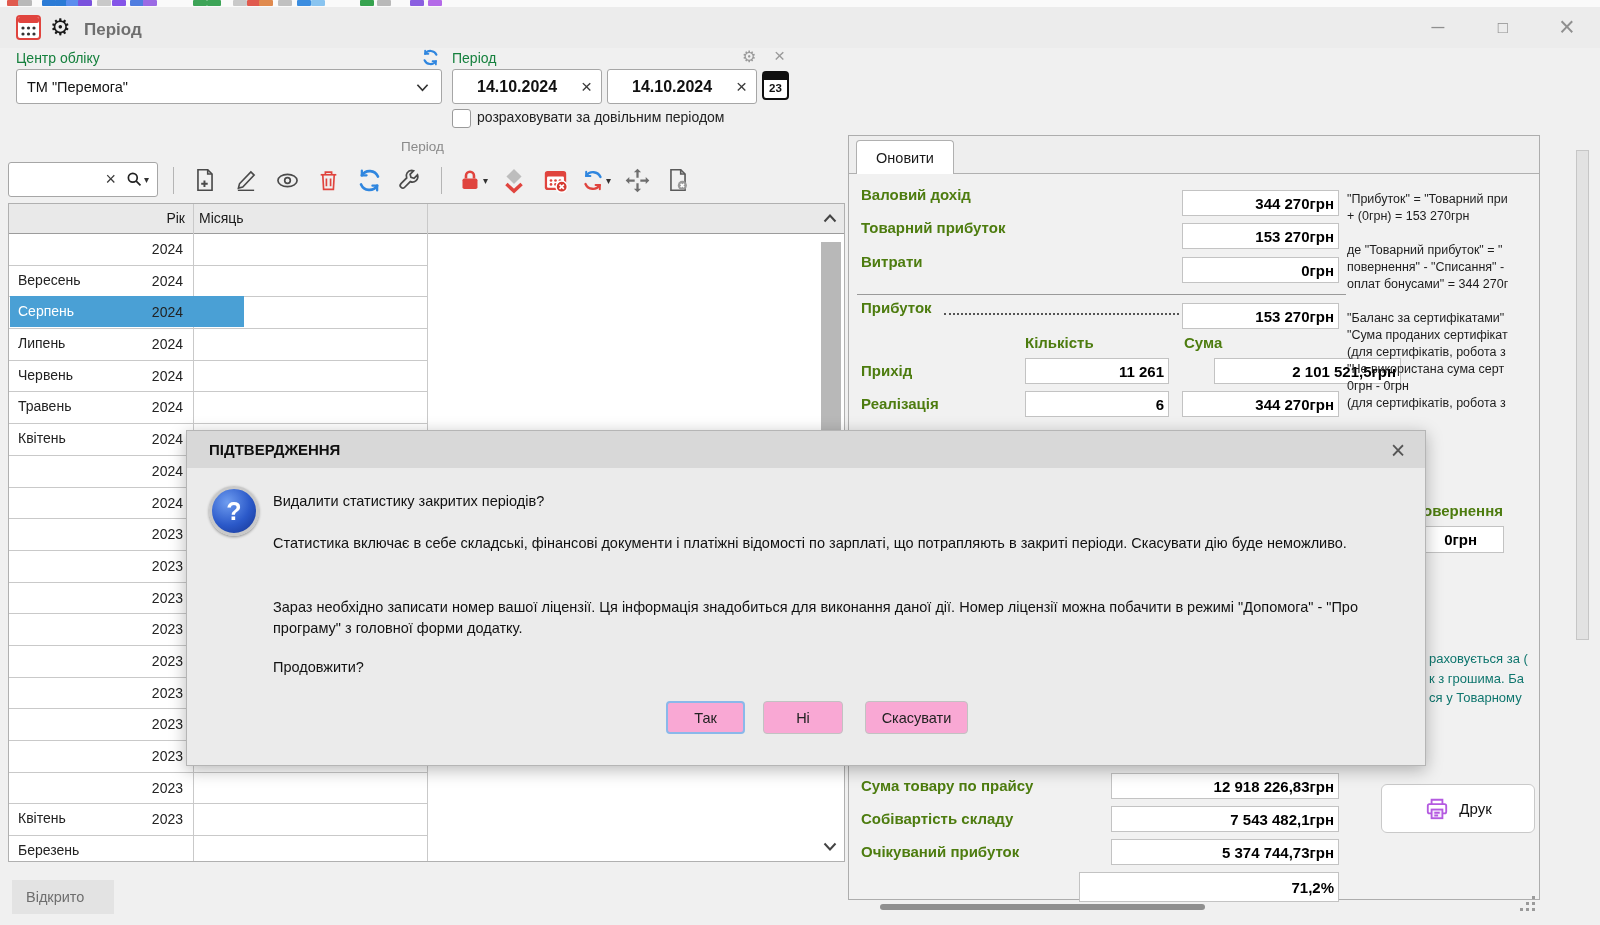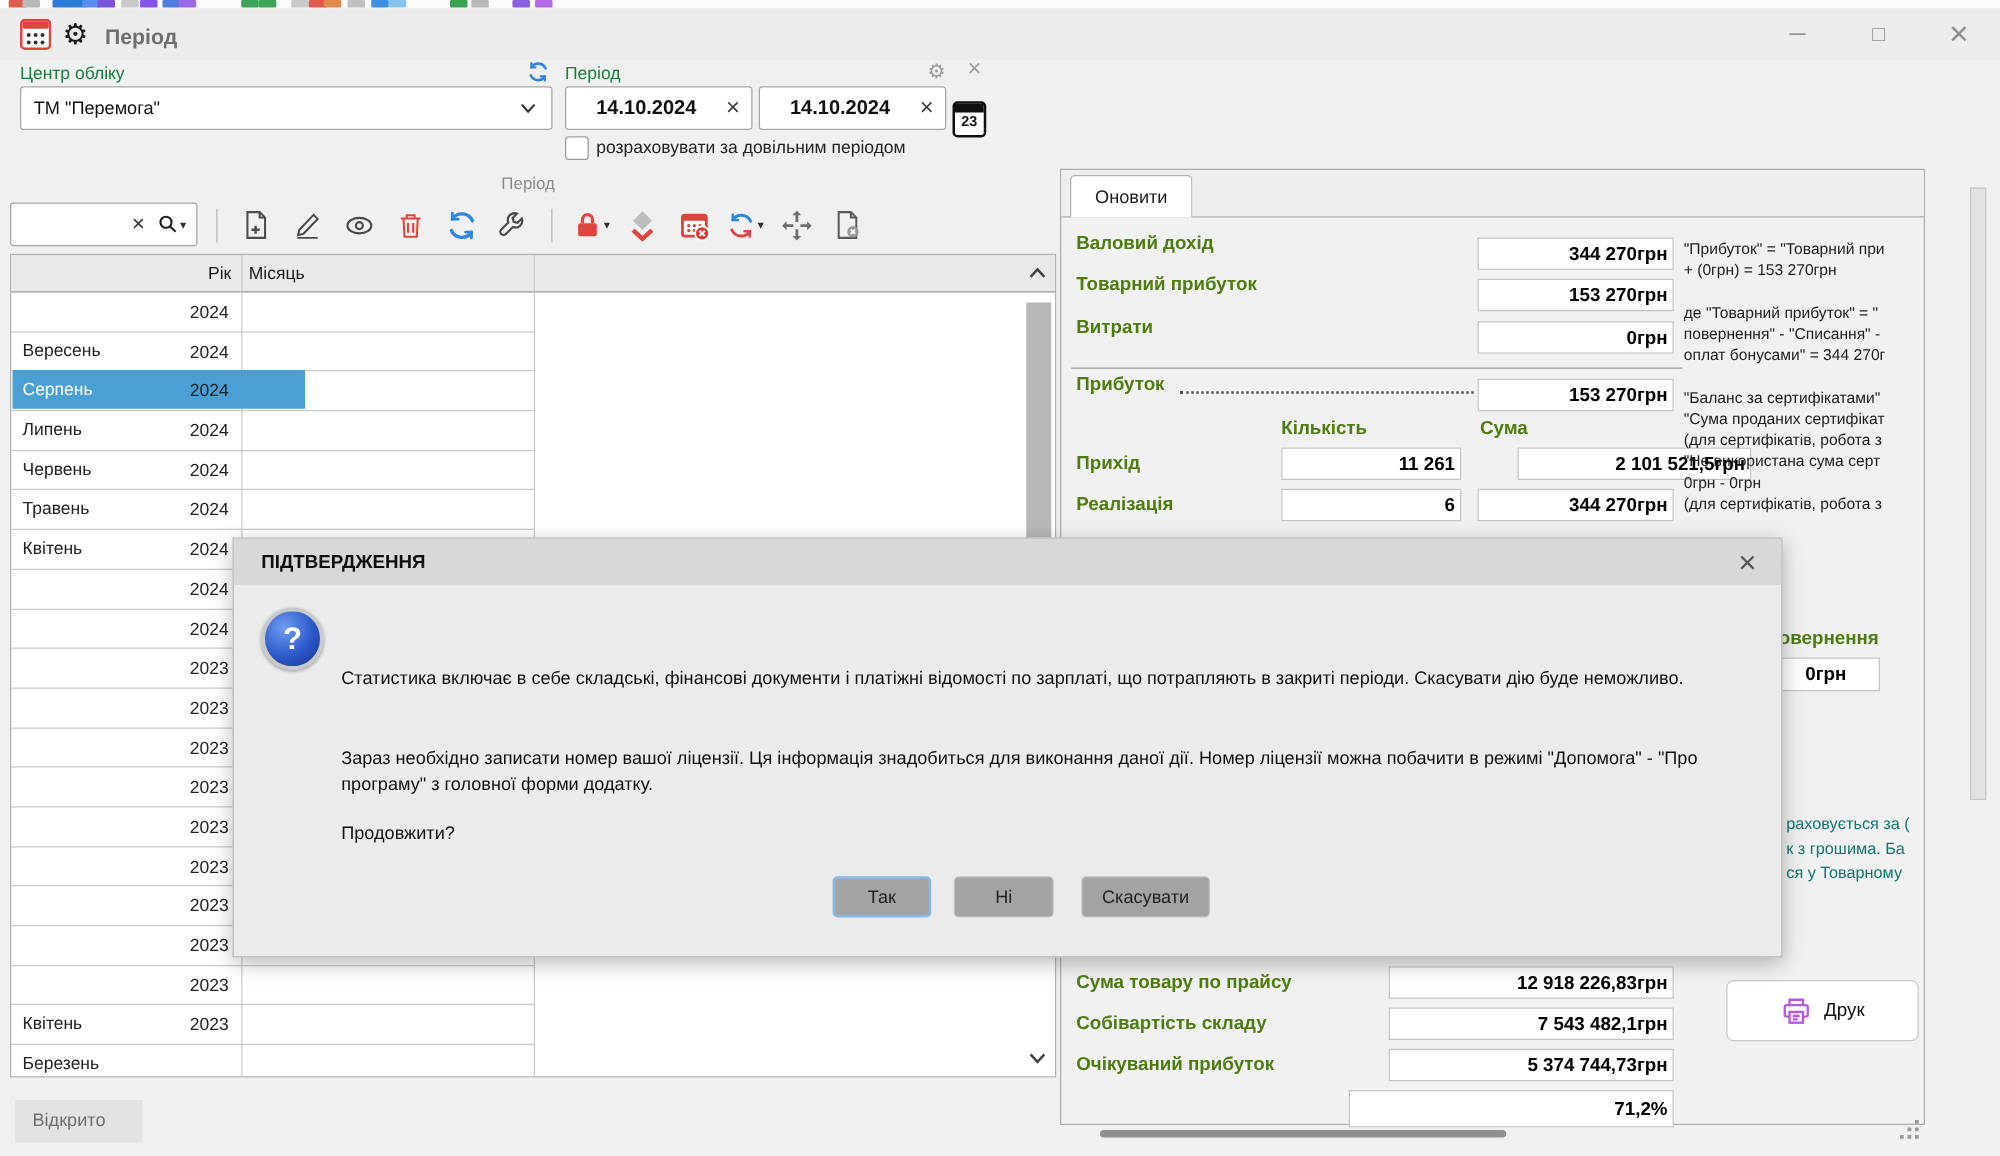--- a/index.html
+++ b/index.html
@@ -12,21 +12,21 @@
   
   .titlebar{position:absolute;left:0;top:7px;width:100%;height:41px;background:#ececec;}
   .app-title{position:absolute;left:84px;top:13px;font-size:17px;font-weight:bold;color:#6e6e6e;}
   .winbtn{position:absolute;top:0;width:40px;height:41px;display:flex;align-items:center;justify-content:center;color:#8f8f8f;}
   
   .small-label{position:absolute;font-size:14px;color:#15803d;}
   .inputbox{position:absolute;background:#fff;border:1px solid #a6a6a6;border-radius:3px;display:flex;align-items:center;}
   .inputbox .val{padding-left:10px;font-size:14.5px;color:#111;}
   .dateval{padding-left:24px;font-size:16px;font-weight:bold;color:#111;}
   .clear-x{margin-left:auto;padding-right:9px;font-size:19px;color:#3c3c3c;line-height:1;}
-  .cal-icon{position:absolute;left:762px;top:81px;width:27px;height:29px;border:2px solid #0f0f0f;border-radius:4px;background:#fff;box-sizing:border-box;}
+  .cal-icon{position:absolute;left:762px;top:71px;width:27px;height:29px;border:2px solid #0f0f0f;border-radius:4px;background:#fff;box-sizing:border-box;}
   .cal-icon .band{position:absolute;left:0;top:0;right:0;height:7px;background:#0f0f0f;}
   .cal-icon .d{position:absolute;left:0;right:0;top:9px;text-align:center;font-size:11.5px;font-weight:bold;color:#111;}
   .checkbox{position:absolute;left:452px;top:109px;width:17px;height:17px;background:#fff;border:1px solid #9a9a9a;border-radius:3px;}
   .gray-ico{color:#9a9a9a;}
   
   .grid-caption{position:absolute;left:0;top:139px;width:845px;text-align:center;font-size:13.5px;color:#8a8a8a;}
   
   .search{position:absolute;left:8px;top:162px;width:150px;height:35px;background:#fff;border:1px solid #a6a6a6;border-radius:3px;display:flex;align-items:center;justify-content:flex-end;gap:10px;padding-right:8px;box-sizing:border-box;}
   .toolbar{position:absolute;left:168px;top:160px;height:40px;display:flex;align-items:center;gap:11px;}
   .tbtn{width:30px;height:32px;display:flex;align-items:center;justify-content:center;position:relative;}
@@ -64,21 +64,21 @@
   .grip i{position:absolute;width:2.5px;height:2.5px;background:#9a9a9a;}
   
   .dialog{position:absolute;left:186px;top:430px;width:1240px;height:336px;background:#ebebeb;border:1px solid #b5b5b5;box-shadow:0 4px 16px rgba(0,0,0,.28);z-index:10;box-sizing:border-box;}
   .dlg-title{height:37px;background:#d8d8d8;display:flex;align-items:center;padding-left:22px;font-weight:bold;font-size:15px;color:#0f0f0f;}
   .dlg-close{position:absolute;right:12px;top:4px;width:30px;height:30px;display:flex;align-items:center;justify-content:center;font-size:25px;color:#555;}
   .dlg-icon{position:absolute;left:22px;top:55px;width:44px;height:44px;border-radius:50%;
     background:radial-gradient(circle at 35% 30%,#6f9df0 0%,#2b59c9 55%,#14328f 100%);
     border:3px solid #c9c9c9;box-shadow:0 1px 3px rgba(0,0,0,.4);color:#fff;font-weight:bold;font-size:25px;
     display:flex;align-items:center;justify-content:center;}
   .dlg-text{position:absolute;left:86px;font-size:14.5px;color:#111;line-height:21px;width:1125px;}
-  .dlg-btn{position:absolute;top:270px;height:33px;background:#a3a3a3;border:1px solid #c2c2c2;border-radius:4px;display:flex;align-items:center;justify-content:center;font-size:14.5px;color:#222;box-sizing:border-box;}
+  .dlg-btn{position:absolute;top:270px;height:33px;background:#f9a8d4;border:1px solid #c2c2c2;border-radius:4px;display:flex;align-items:center;justify-content:center;font-size:14.5px;color:#222;box-sizing:border-box;}
   .dlg-btn.primary{border:2px solid #8ab8ea;}
 </style>
 </head>
 <body>
 
 <div class="screen">
 
   <div class="top-strip">
       <div class="chip" style="left: 7px; background: rgb(224, 90, 78);"></div>
       <div class="chip" style="left: 18px; background: rgb(185, 185, 185);"></div>
@@ -453,20 +453,21 @@
       <i style="left:12px;top:12px;"></i>
     <i style="left:6px;top:6px;"></i>
       <i style="left:6px;top:12px;"></i>
       <i style="left:0;top:12px;"></i>
   </div>
 
   <div class="dialog">
     <div class="dlg-title">ПІДТВЕРДЖЕННЯ</div>
     <div class="dlg-close">×</div>
     <div class="dlg-icon">?</div>
+    <div class="dlg-text" style="top:60px;">Видалити статистику закритих періодів?</div>
     <div class="dlg-text" style="top:102px;">Статистика включає в себе складські, фінансові документи і платіжні відомості по зарплаті, що потрапляють в закриті періоди. Скасувати дію буде неможливо.</div>
     <div class="dlg-text" style="top:166px;">Зараз необхідно записати номер вашої ліцензії. Ця інформація знадобиться для виконання даної дії. Номер ліцензії можна побачити в режимі "Допомога" - "Про програму" з головної форми додатку.</div>
     <div class="dlg-text" style="top:226px;">Продовжити?</div>
     <div class="dlg-btn primary" style="left:479px;width:79px;">Так</div>
     <div class="dlg-btn" style="left:576px;width:80px;">Ні</div>
     <div class="dlg-btn" style="left:678px;width:103px;">Скасувати</div>
   </div>
 
 </div>
 

